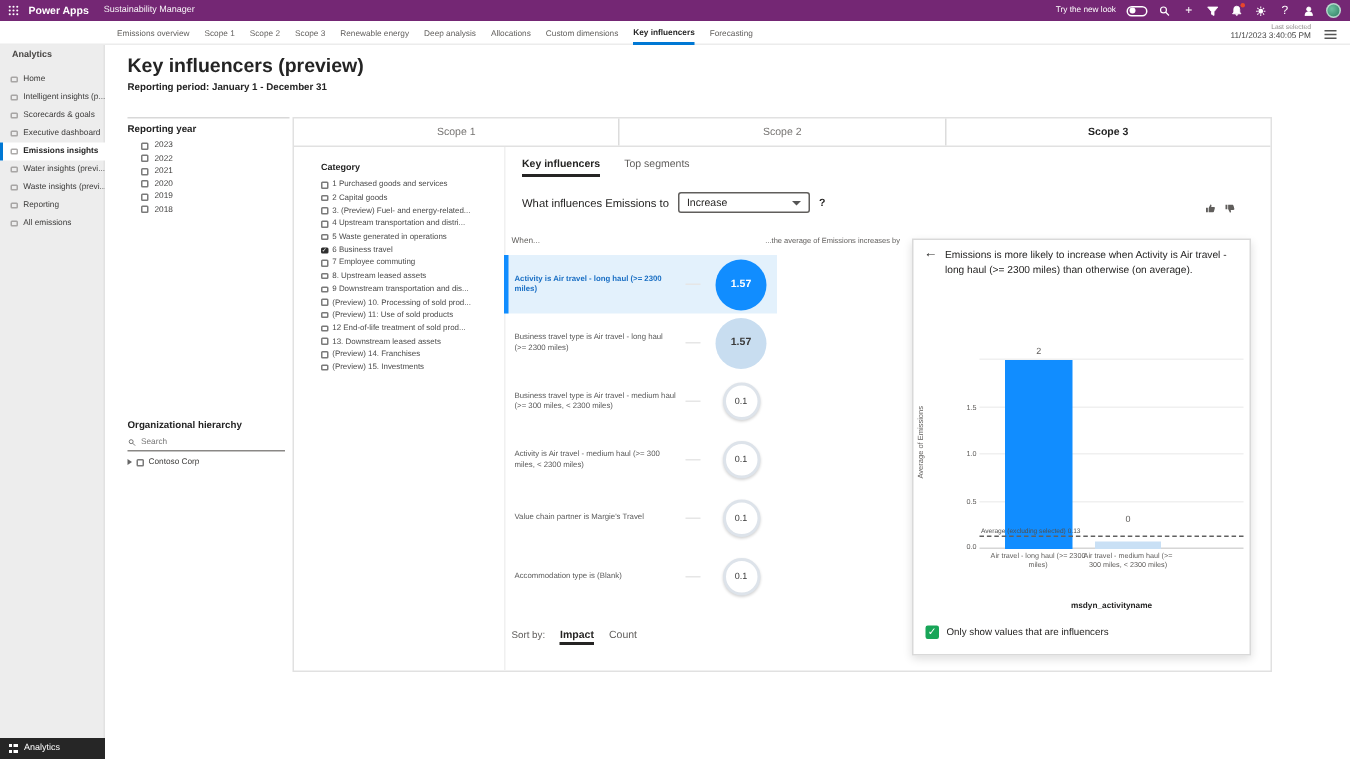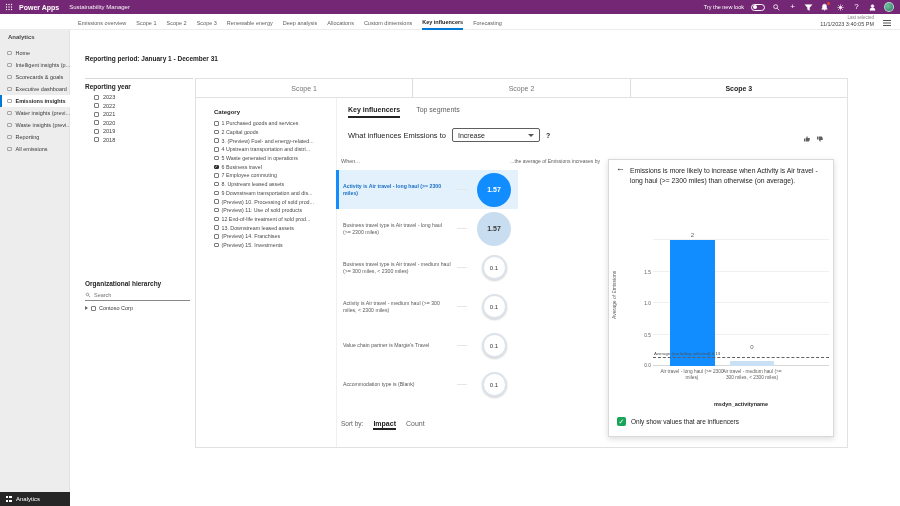--- a/index.html
+++ b/index.html
@@ -264,20 +264,21 @@
     <span class="gridico">
         <i></i>
         <i></i>
         <i></i>
         <i></i>
       </span>
     <span>Analytics</span>
   </div>
 
   <main class="content">
+    <h1 class="page-title">Key influencers (preview)</h1>
     <div class="page-sub">Reporting period: January 1 - December 31</div>
 
     <section class="filter-col">
       <div class="f-div"></div>
       <div class="f-title">Reporting year</div>
       <div class="year-list">
         <label class="year-row">
             <span class="cb"></span>
             <span>2023</span>
           </label>

